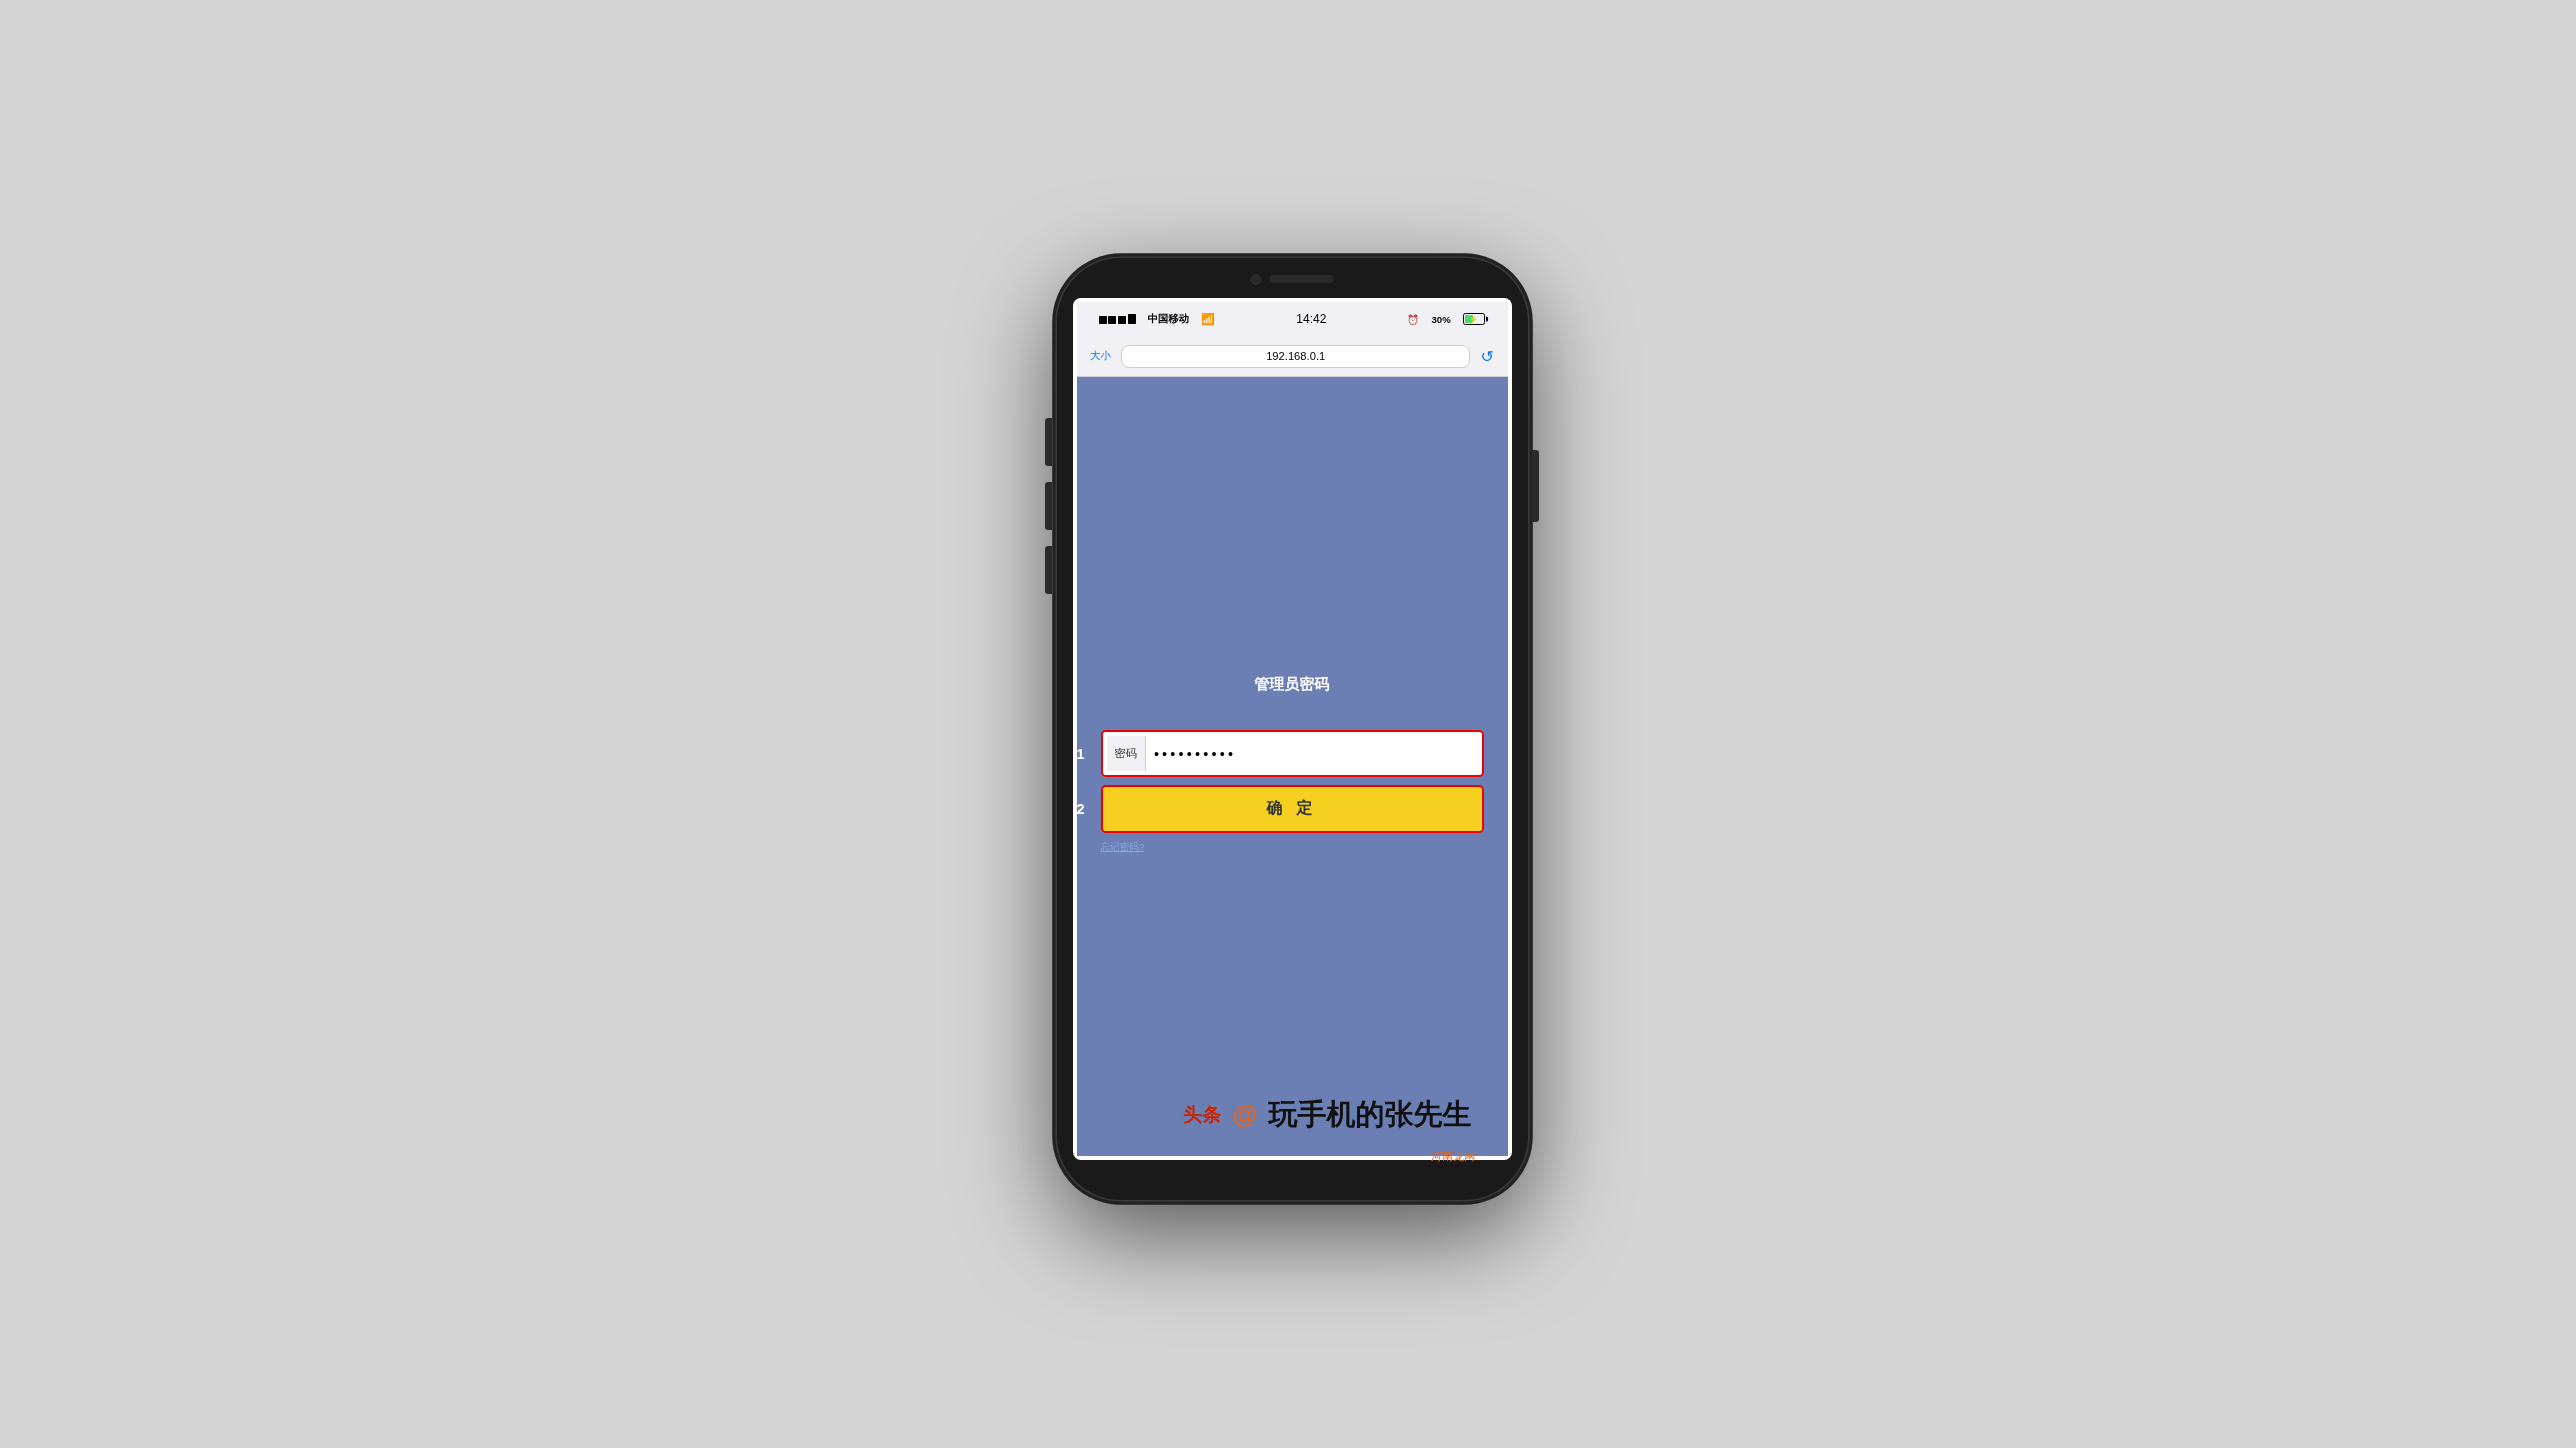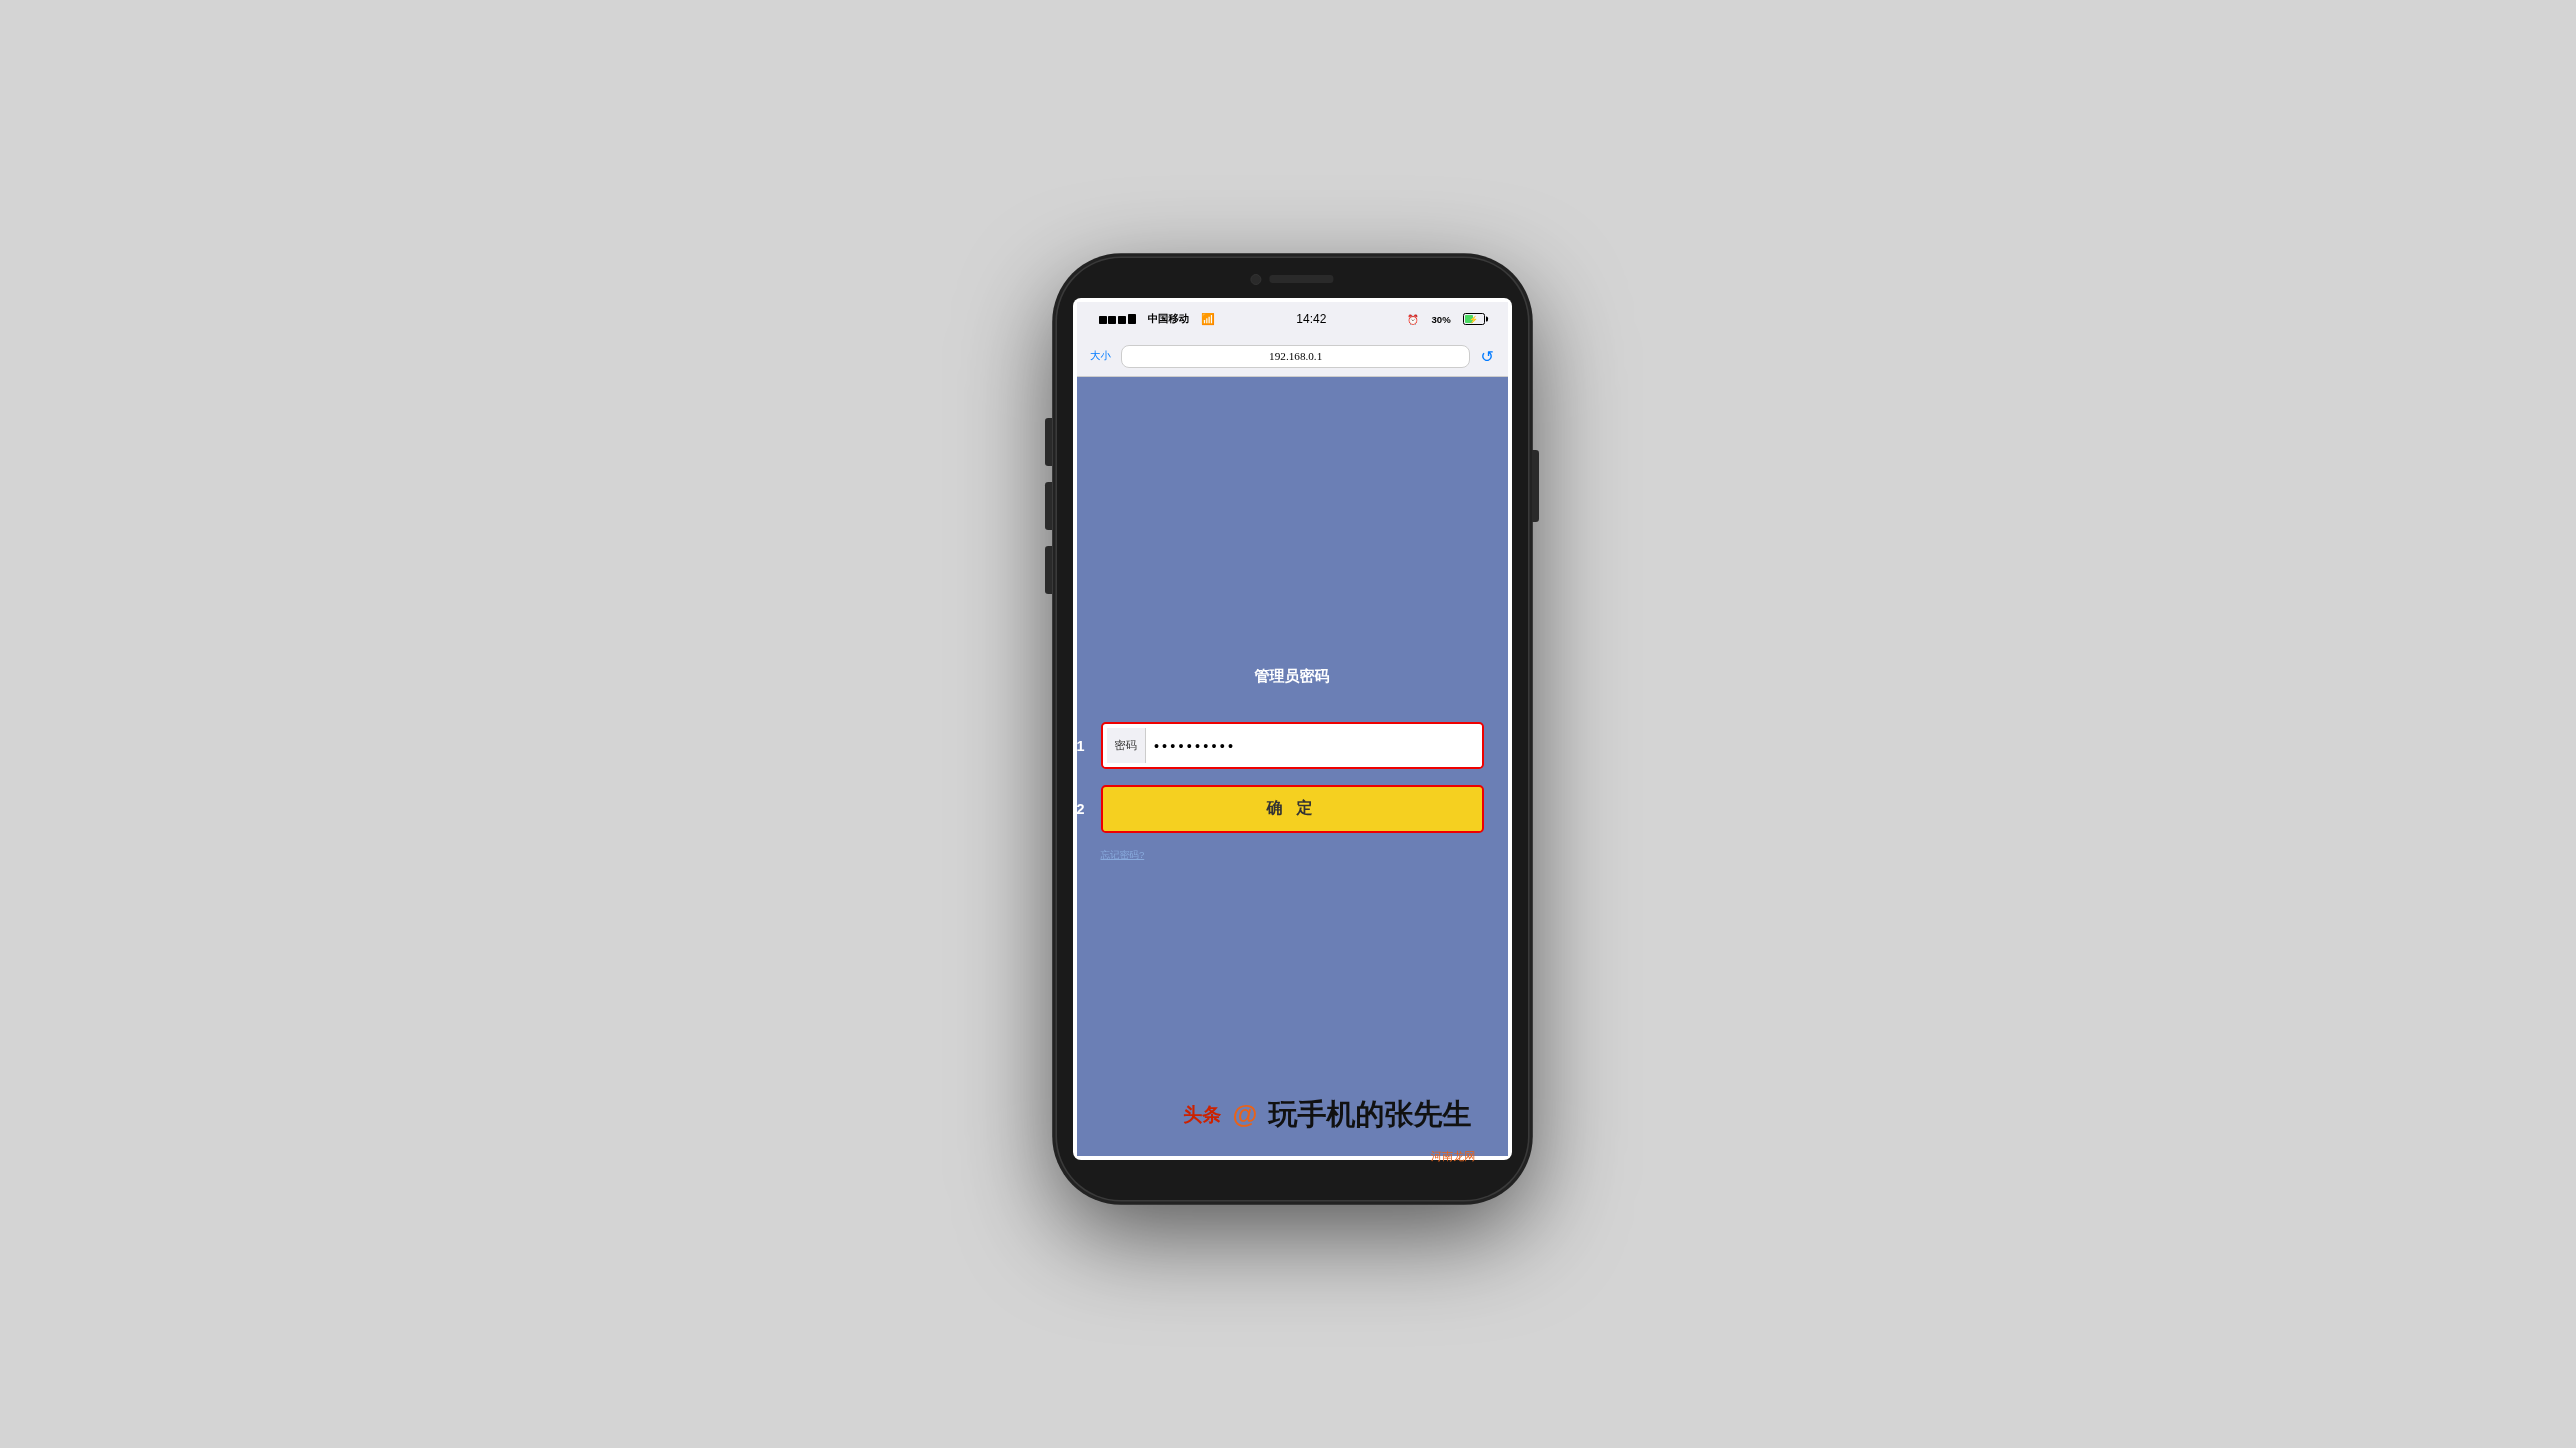--- a/index.html
+++ b/index.html
@@ -180,21 +180,20 @@
 
     
     .address-bar {
       background: #f0f0f5;
       padding: 6.4px 9.6px;
       display: flex;
       align-items: center;
       gap: 6.4px;
       border-bottom: 0.8px solid #ccc;
       flex-shrink: 0;
-      font-family: Liberation Serif, serif;
     }
     .addr-left {
       font-size: 10.4px;
       color: #007aff;
       min-width: 24px;
     }
     .addr-center {
       flex: 1;
       background: #fff;
       border: 0.8px solid #ccc;
@@ -228,21 +227,21 @@
       font-size: 15px;
       font-weight: 600;
       margin-bottom: 8px;
     }
 
     
     .form-container {
       width: 100%;
       display: flex;
       flex-direction: column;
-      gap: 8px;
+      gap: 0;
     }
 
     
     .password-field-wrapper {
       position: relative;
     }
     .step-number {
       position: absolute;
       left: -24px;
       top: 50%;

